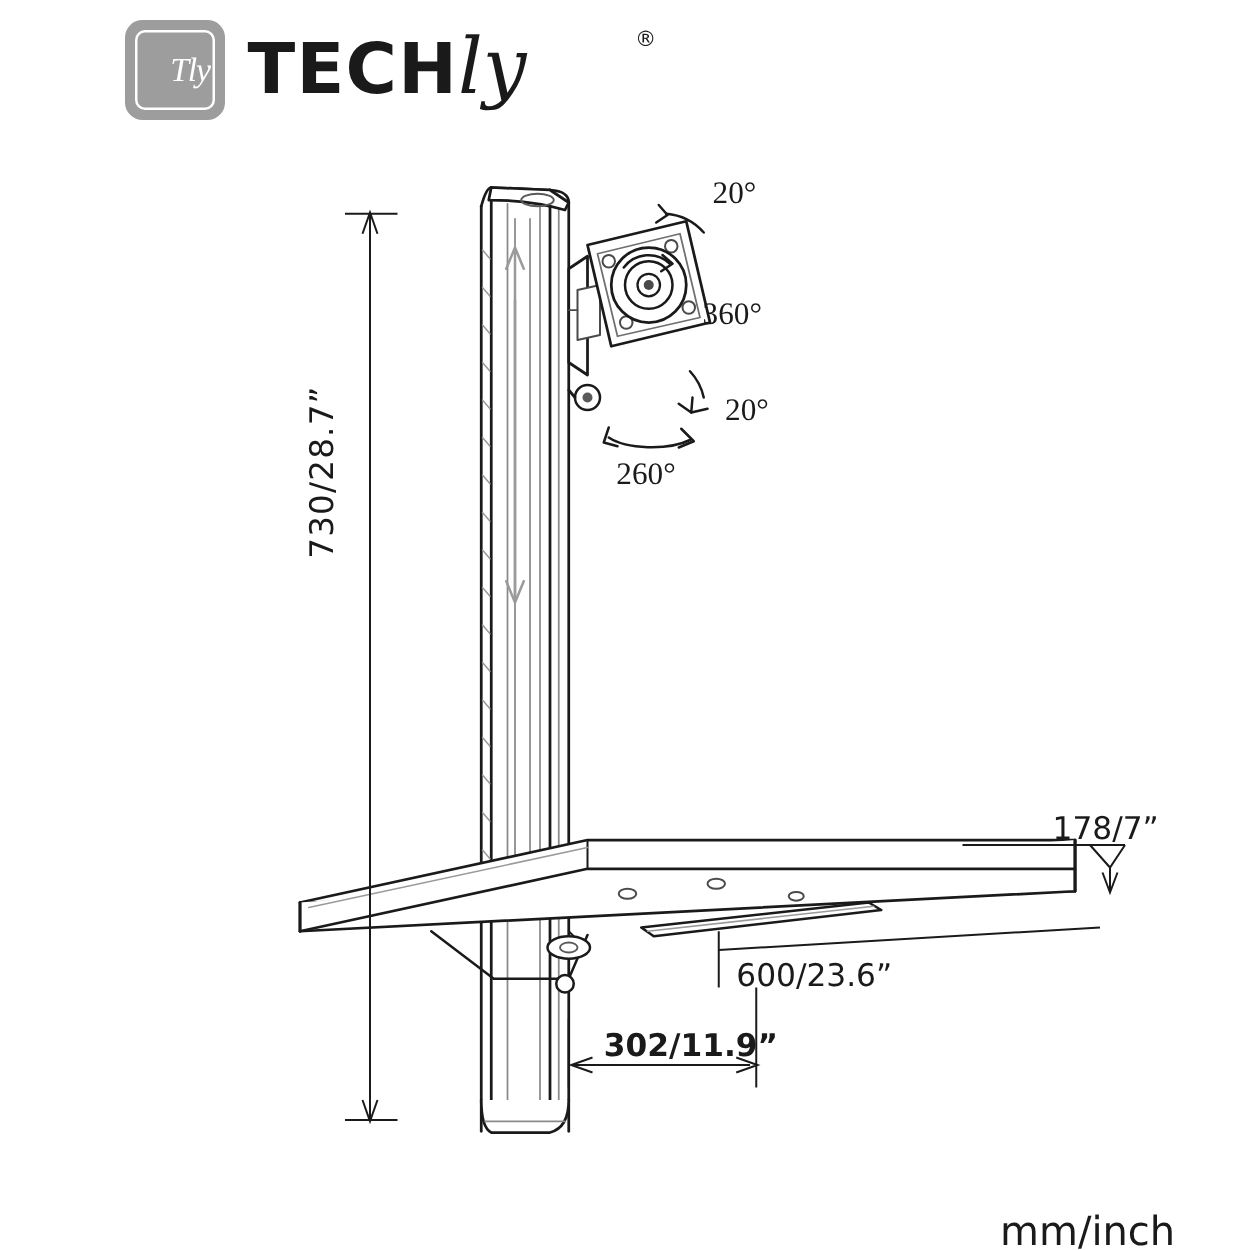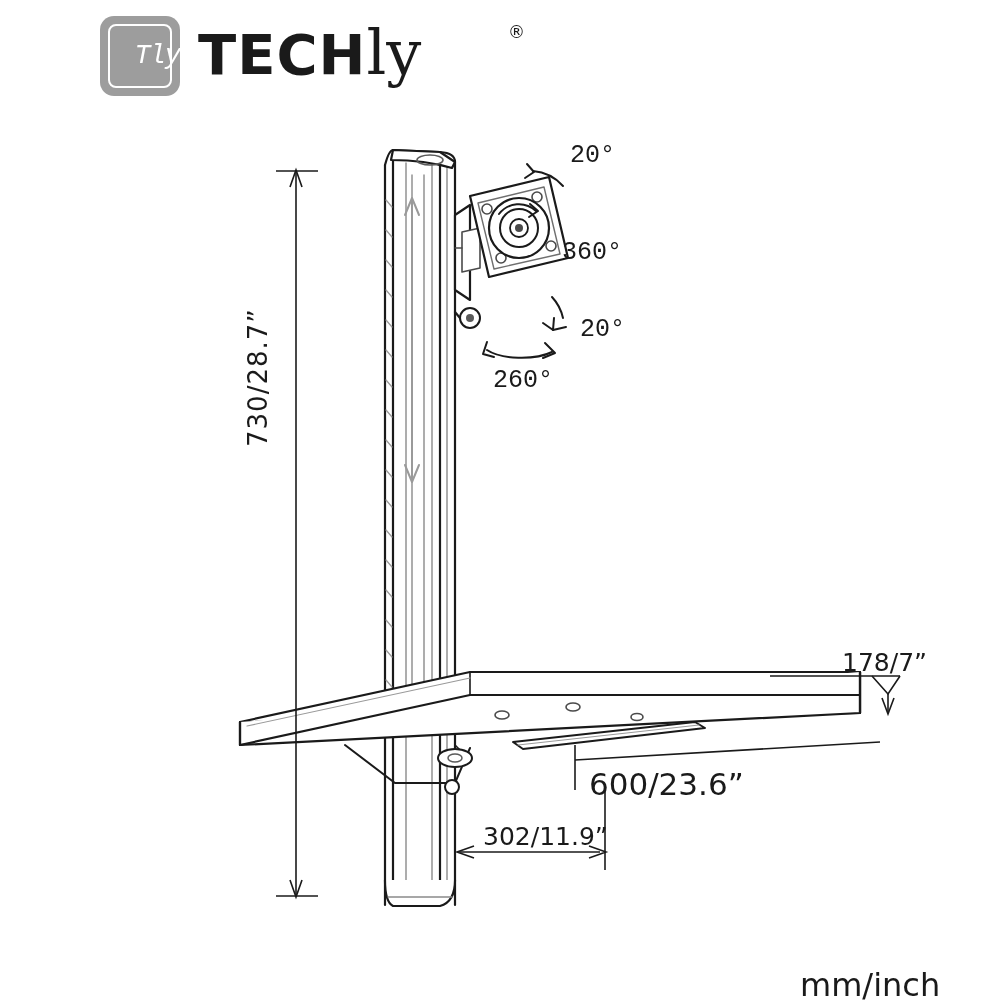--- a/index.html
+++ b/index.html
@@ -42,76 +42,77 @@
     right: 8px;
     bottom: 8px;
     border: 2px solid #ffffff;
     border-radius: 8px;
   }
   .logo-mark-text {
     position: absolute;
     left: 0; right: 0;
     top: 50%;
     transform: translateY(-50%);
-    text-align: right;
+    text-align: center;
     color: #ffffff;
-    font-family: Liberation Mono, monospace;
+    font-family: Liberation Serif, serif;
     font-size: 27px;
     font-style: italic;
     letter-spacing: -1px;
     padding-left: 24px;
   }
   .logo-text {
     position: absolute;
     left: 98px;
     top: 6px;
     font-family: "DejaVu Sans", sans-serif;
     font-size: 56px;
     font-weight: 700;
     letter-spacing: 1px;
     color: #1a1a1a;
     line-height: 1;
   }
   .logo-text .ly {
     font-family: "DejaVu Serif", serif;
+    font-style: italic;
     font-weight: 400;
     font-size: 62px;
     letter-spacing: 0;
   }
   .logo-reg {
     position: absolute;
     left: 408px;
     top: 6px;
     font-size: 17px;
     color: #1a1a1a;
   }
   .dim-label {
     position: absolute;
     color: #1a1a1a;
     font-family: "DejaVu Sans", sans-serif;
     white-space: nowrap;
   }
   .ang-label {
     position: absolute;
     color: #1a1a1a;
-    font-family: Liberation Mono, monospace;
+    font-family: Liberation Serif, serif;
     font-size: 25px;
     white-space: nowrap;
   }
   #lbl-height {
     left: 243px;
     top: 447px;
     font-size: 26px;
     transform: rotate(-90deg);
     transform-origin: left top;
     letter-spacing: 1px;
   }
   #lbl-depth    { left: 842px; top: 648px; font-size: 25px; }
-  #lbl-width    { left: 589px; top: 766px; font-size: 31px; }
-  #lbl-proj     { left: 483px; top: 822px; font-size: 25px; }
+  #lbl-width    { left: 589px; top: 766px; font-size: 25px; }
+  #lbl-proj     { left: 483px; top: 822px; font-size: 25px; font-weight: bold; }
   #lbl-units    { left: 800px; top: 966px; font-size: 32px; }
   #lbl-20a      { left: 570px; top: 141px; }
   #lbl-360      { left: 562px; top: 238px; text-align: right; }
   #lbl-20b      { left: 580px; top: 315px; }
   #lbl-180      { left: 493px; top: 366px; }
 </style>
 </head>
 <body>
 
 <div id="stage">

